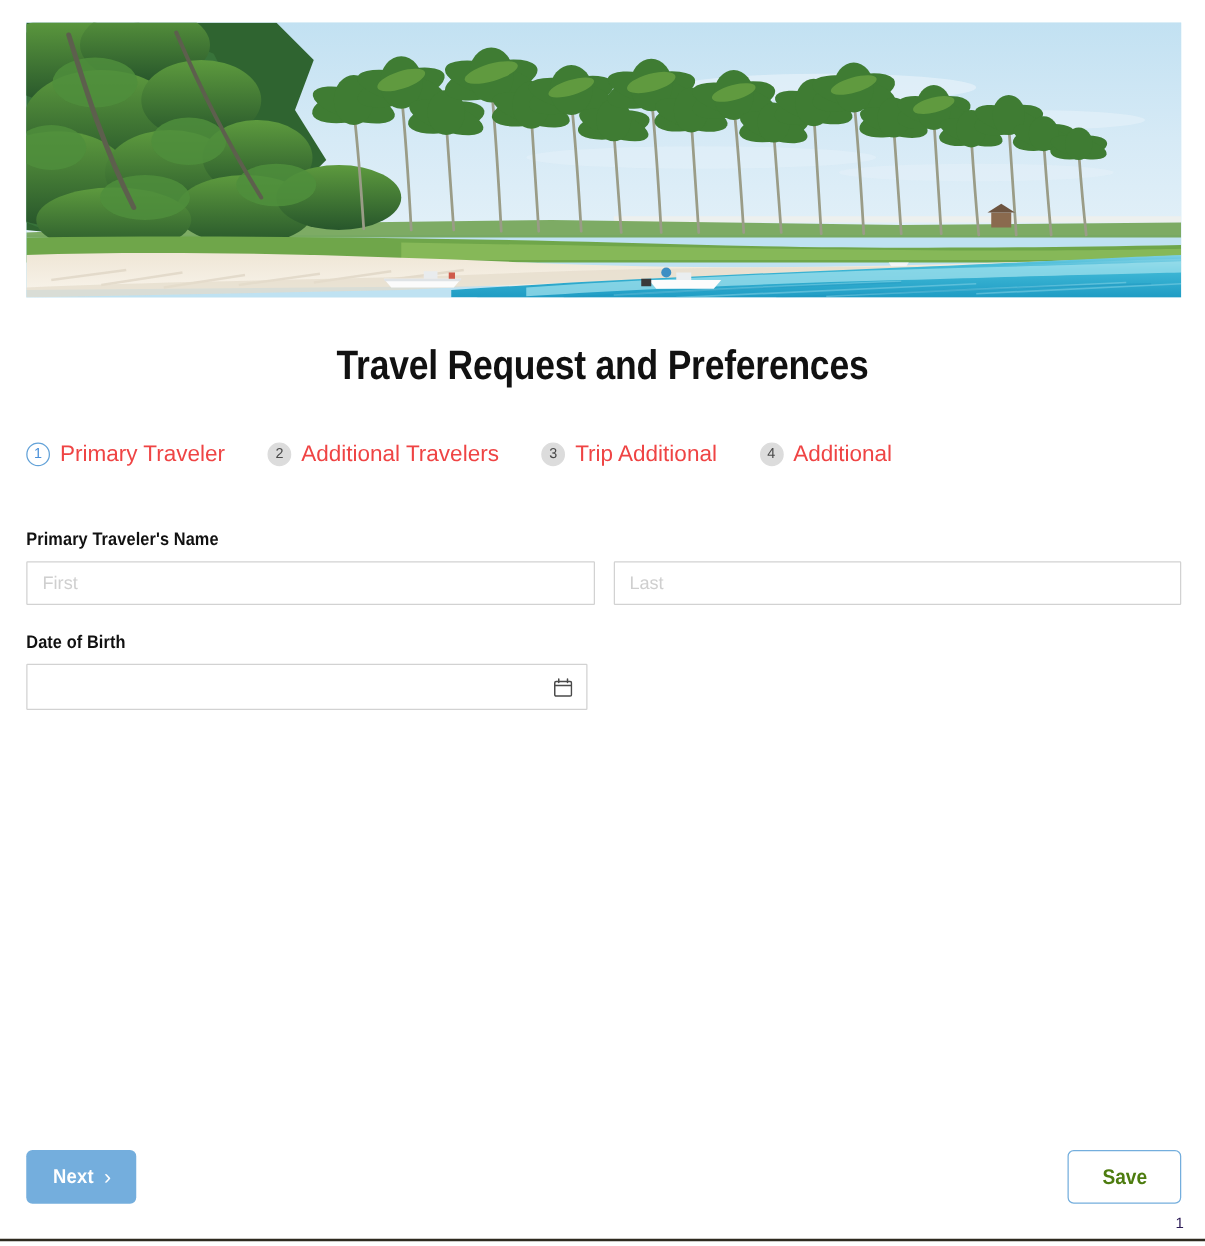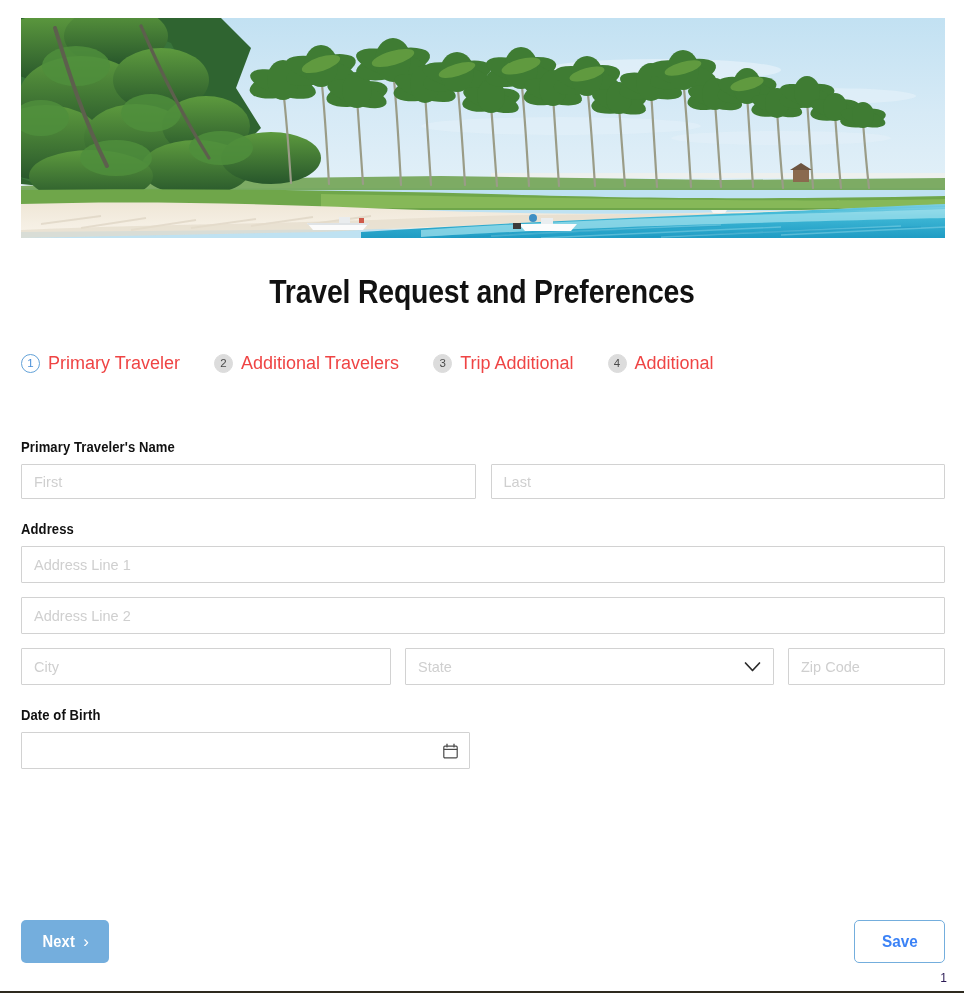--- a/index.html
+++ b/index.html
@@ -84,21 +84,21 @@
   }
   .step-label {
     font-size: 18px;
     color: #ef4444;
   }
 
   
   .form {
     position: absolute;
     left: 21px;
-    top: 439px;
+    top: 424px;
     width: 924px;
   }
   .field-label {
     font-family: "Liberation Sans", sans-serif;
     font-size: 14.5px;
     font-weight: bold;
     color: #111111;
     margin-bottom: 9px;
     transform: scaleX(0.9);
     transform-origin: left center;
@@ -193,21 +193,21 @@
   }
   .btn-save {
     position: absolute;
     left: 854px;
     top: 920px;
     width: 91px;
     height: 43px;
     background: #ffffff;
     border: 1.3px solid #74aedd;
     border-radius: 5px;
-    color: #3b82f6;
+    color: #4d7c0f;
     font-family: "Liberation Sans", sans-serif;
     font-size: 17px;
     font-weight: bold;
     display: flex;
     align-items: center;
     justify-content: center;
     cursor: pointer;
   }
   .btn-save .lbl { transform: scaleX(0.9); display:inline-block; }
 
@@ -505,37 +505,20 @@
 
   <div class="group">
     <div class="field-label">Primary Traveler's Name</div>
     <div class="row name-row">
       <input class="inp" type="text" placeholder="First" style="">
       <input class="inp" type="text" placeholder="Last" style="">
     </div>
   </div>
 
 
-  <div class="group">
-    <div class="field-label">Address</div>
-    <input class="inp tall addr-line" type="text" placeholder="Address Line 1" style="">
-    <input class="inp tall addr-line" type="text" placeholder="Address Line 2" style="">
-    <div class="csz-row">
-      <input class="inp tall city-inp" type="text" placeholder="City" style="">
-      <div class="state-wrap">
-        <input class="inp tall state-inp" type="text" placeholder="State" style="">
-        <span class="chev">
-          <svg width="17" height="11" viewBox="0 0 17 11">
-            <path d="M1.5 1.5 L8.5 9 L15.5 1.5" fill="none" stroke="#2b2b2b" stroke-width="1.7" stroke-linecap="round" stroke-linejoin="round"></path>
-          </svg>
-        </span>
-      </div>
-      <input class="inp tall zip-inp" type="text" placeholder="Zip Code" style="">
-    </div>
-  </div>
 
   <div class="group">
     <div class="field-label">Date of Birth</div>
     <div class="dob-wrap">
       <input class="inp dob-inp" type="text" placeholder="" style="">
       <span class="cal-icon">
         <svg width="15" height="16" viewBox="0 0 15 16">
           <rect x="0.8" y="3.2" width="13.4" height="11.6" rx="1.1" fill="none" stroke="#4a4a4a" stroke-width="1.2"></rect>
           <path d="M0.8 6.4 H14.2" stroke="#4a4a4a" stroke-width="1.2"></path>
           <path d="M4 1.2 V4" stroke="#4a4a4a" stroke-width="1.2" stroke-linecap="round"></path>

